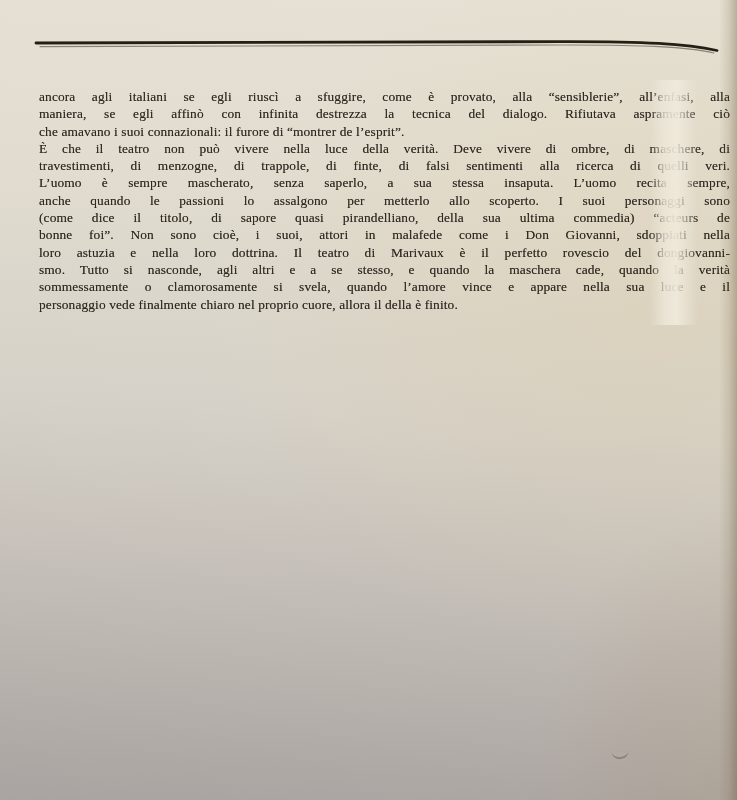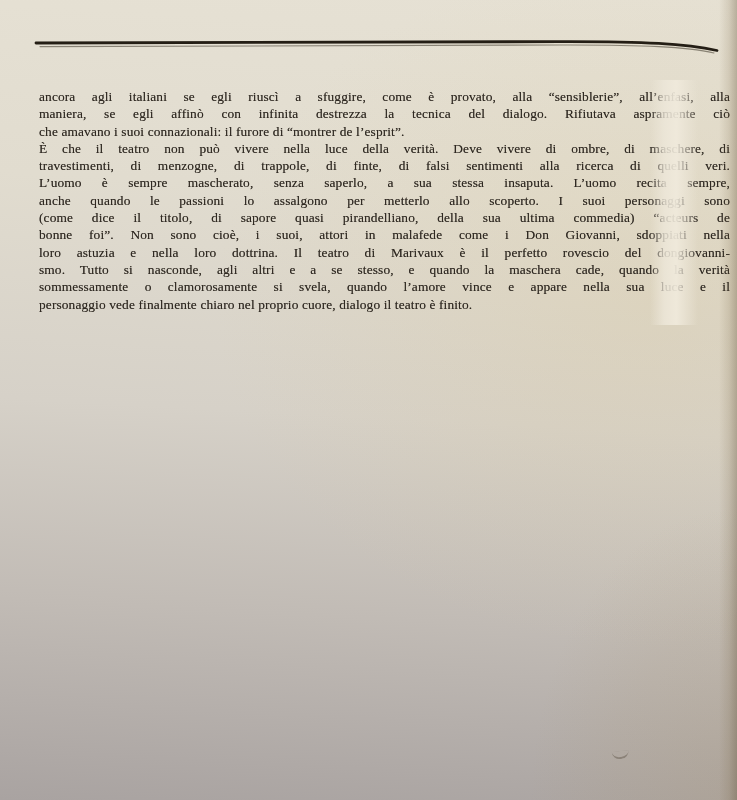--- a/index.html
+++ b/index.html
@@ -134,21 +134,21 @@
     <div class="para">
         <div class="line">È che il teatro non può vivere nella luce della verità. Deve vivere di ombre, di maschere, di</div>
         <div class="line">travestimenti, di menzogne, di trappole, di finte, di falsi sentimenti alla ricerca di quelli veri.</div>
         <div class="line">L’uomo è sempre mascherato, senza saperlo, a sua stessa insaputa. L’uomo recita sempre,</div>
         <div class="line">anche quando le passioni lo assalgono per metterlo allo scoperto. I suoi personaggi sono</div>
         <div class="line">(come dice il titolo, di sapore quasi pirandelliano, della sua ultima commedia) “acteurs de</div>
         <div class="line">bonne foi”. Non sono cioè, i suoi, attori in malafede come i Don Giovanni, sdoppiati nella</div>
         <div class="line">loro astuzia e nella loro dottrina. Il teatro di Marivaux è il perfetto rovescio del dongiovanni-</div>
         <div class="line">smo. Tutto si nasconde, agli altri e a se stesso, e quando la maschera cade, quando la verità</div>
         <div class="line">sommessamente o clamorosamente si svela, quando l’amore vince e appare nella sua luce e il</div>
-        <div class="line">personaggio vede finalmente chiaro nel proprio cuore, dialogo il teatro è finito.</div>
+        <div class="line">personaggio vede finalmente chiaro nel proprio cuore, allora il della è finito.</div>
       </div>
   </div>
 
   <div class="corner-shading"></div>
   <div class="glare-band"></div>
   <div class="edge-shadow"></div>
   <div class="scratch-mark"></div>
 
 </div>
 

